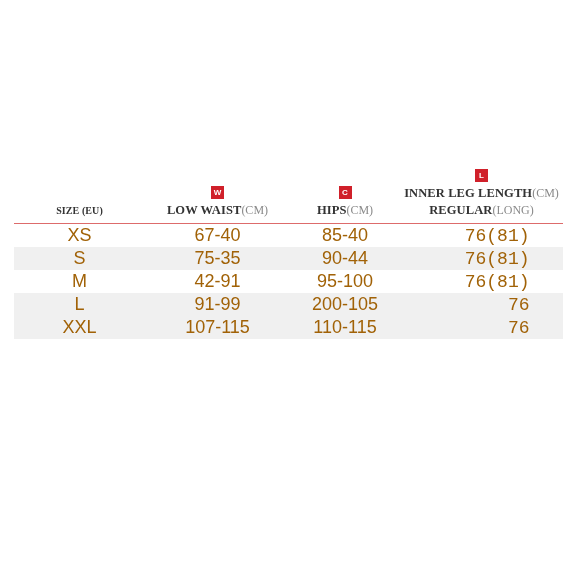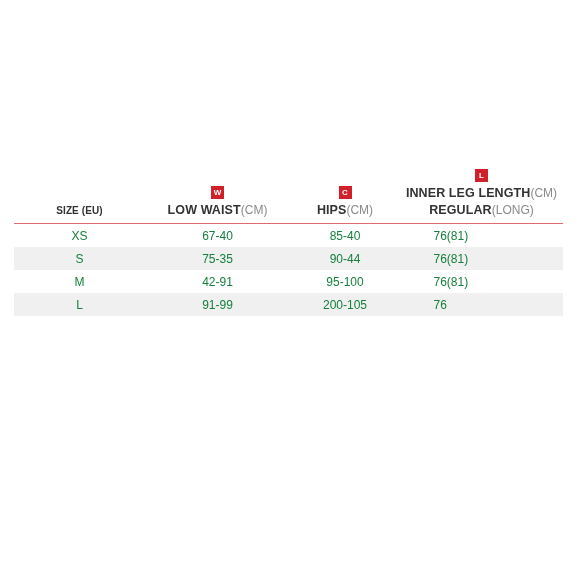--- a/index.html
+++ b/index.html
@@ -59,57 +59,59 @@
     font-size: 8px;
     font-weight: bold;
     text-align: center;
     vertical-align: middle;
     font-family: "Liberation Sans", sans-serif;
   }
 
   .h-line {
     line-height: 15px;
     white-space: nowrap;
+    font-family: Liberation Serif, serif;
   }
   .h-main {
     font-size: 12.5px;
     font-weight: bold;
     color: #333333;
     letter-spacing: 0.1px;
   }
   .h-sub {
     font-size: 12px;
     font-weight: normal;
     color: #8a8a8a;
   }
 
   th.size-head .h-main {
     font-size: 10px;
   }
 
   
   tbody td {
     height: 23px;
-    font-size: 12px;
-    color: #15803d;
+    font-size: 18px;
+    color: #a16207;
     text-align: center;
     padding: 0;
     white-space: nowrap;
   }
 
   tbody tr.alt td {
     background: #f0f0f0;
   }
 
   
   td.leg-cell { text-align: center; }
   td.leg-cell .leg-val {
     display: inline-block;
     width: 96px;
-    text-align: left;
+    text-align: right;
+    font-family: Liberation Mono, monospace;
   }
 </style>
 </head>
 <body>
 
 <div id="size-chart">
   <table class="chart">
     <colgroup>
       <col class="c-size">
       <col class="c-waist">
@@ -184,16 +186,22 @@
       </tr>
 
       <tr class="alt">
         <td>L</td>
         <td>91-99</td>
         <td>200-105</td>
         <td class="leg-cell"><span class="leg-val">76</span></td>
       </tr>
 
 
+      <tr class="alt">
+        <td>XXL</td>
+        <td>107-115</td>
+        <td>110-115</td>
+        <td class="leg-cell"><span class="leg-val">76</span></td>
+      </tr>
 
     </tbody>
   </table>
 </div>
 
 </body></html>

